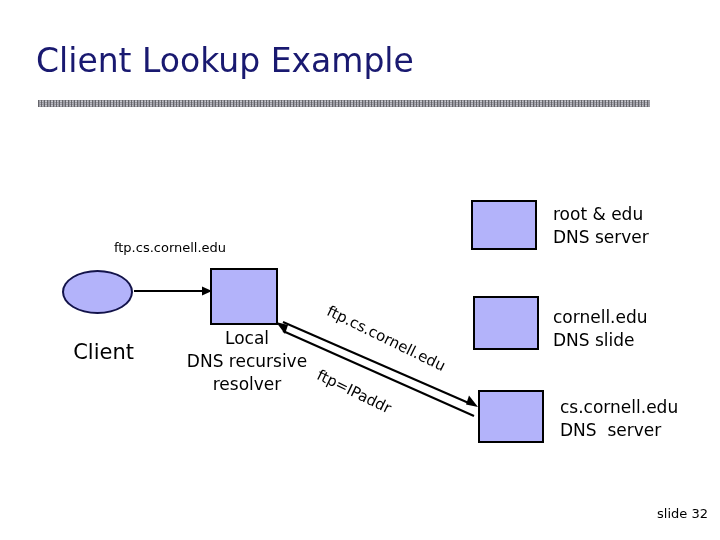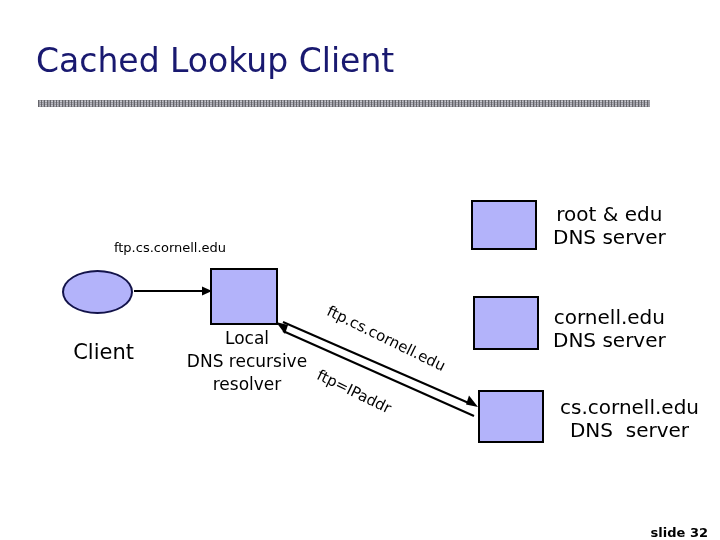--- a/index.html
+++ b/index.html
@@ -95,23 +95,23 @@
   }
   .lbl-resolver {
     font-size: 17px;
     line-height: 23px;
     left: 177px;
     top: 327px;
     width: 140px;
     text-align: center;
   }
   .lbl-server {
-    font-size: 20px;
+    font-size: 17px;
     line-height: 23px;
-    text-align: center;
+    text-align: left;
   }
   .lbl-root   { left: 553px; top: 203px; }
   .lbl-cornell{ left: 553px; top: 306px; }
   .lbl-cs     { left: 553px; top: 396px; margin-left: 7px; }
 
   
   .rot-lbl {
     position: absolute;
     color: #000000;
     font-family: "DejaVu Sans", sans-serif;
@@ -134,33 +134,32 @@
     left: 0; top: 0;
     width: 720px;
     height: 540px;
     pointer-events: none;
   }
 
   
   .slide-no {
     position: absolute;
     right: 12px;
-    top: 525px;
+    top: 506px;
     font-size: 13px;
     color: #000000;
     font-family: "DejaVu Sans", sans-serif;
-    font-weight: bold;
   }
 </style>
 </head>
 <body>
 
 <div id="slide">
 
-  <div class="title">Cached Lookup Client</div>
+  <div class="title">Client Lookup Example</div>
 
   <div class="rule"></div>
 
   <div class="lbl lbl-query">ftp.cs.cornell.edu</div>
 
   <div class="ellipse" style="left:62px; top:270px; width:71px; height:44px;"></div>
 
   <div class="lbl lbl-client">Client</div>
 
   <div class="box" style="left:210px; top:268px; width:68px; height:57px;"></div>
@@ -168,21 +167,21 @@
   <div class="lbl lbl-resolver">Local
 DNS recursive
 resolver</div>
 
   <div class="box" style="left:471px; top:200px; width:66px; height:50px;"></div>
   <div class="lbl lbl-server lbl-root">root &amp; edu
 DNS server</div>
 
   <div class="box" style="left:473px; top:296px; width:66px; height:54px;"></div>
   <div class="lbl lbl-server lbl-cornell">cornell.edu
-DNS server</div>
+DNS slide</div>
 
   <div class="box" style="left:478px; top:390px; width:66px; height:53px;"></div>
   <div class="lbl lbl-server lbl-cs">cs.cornell.edu
 DNS  server</div>
 
   <svg class="overlay" viewBox="0 0 720 540" xmlns="http://www.w3.org/2000/svg">
 
     <line x1="134" y1="291" x2="205" y2="291" stroke="#000000" stroke-width="2"></line>
     <polygon points="212,291 202,286.5 202,295.5" fill="#000000"></polygon>
 

